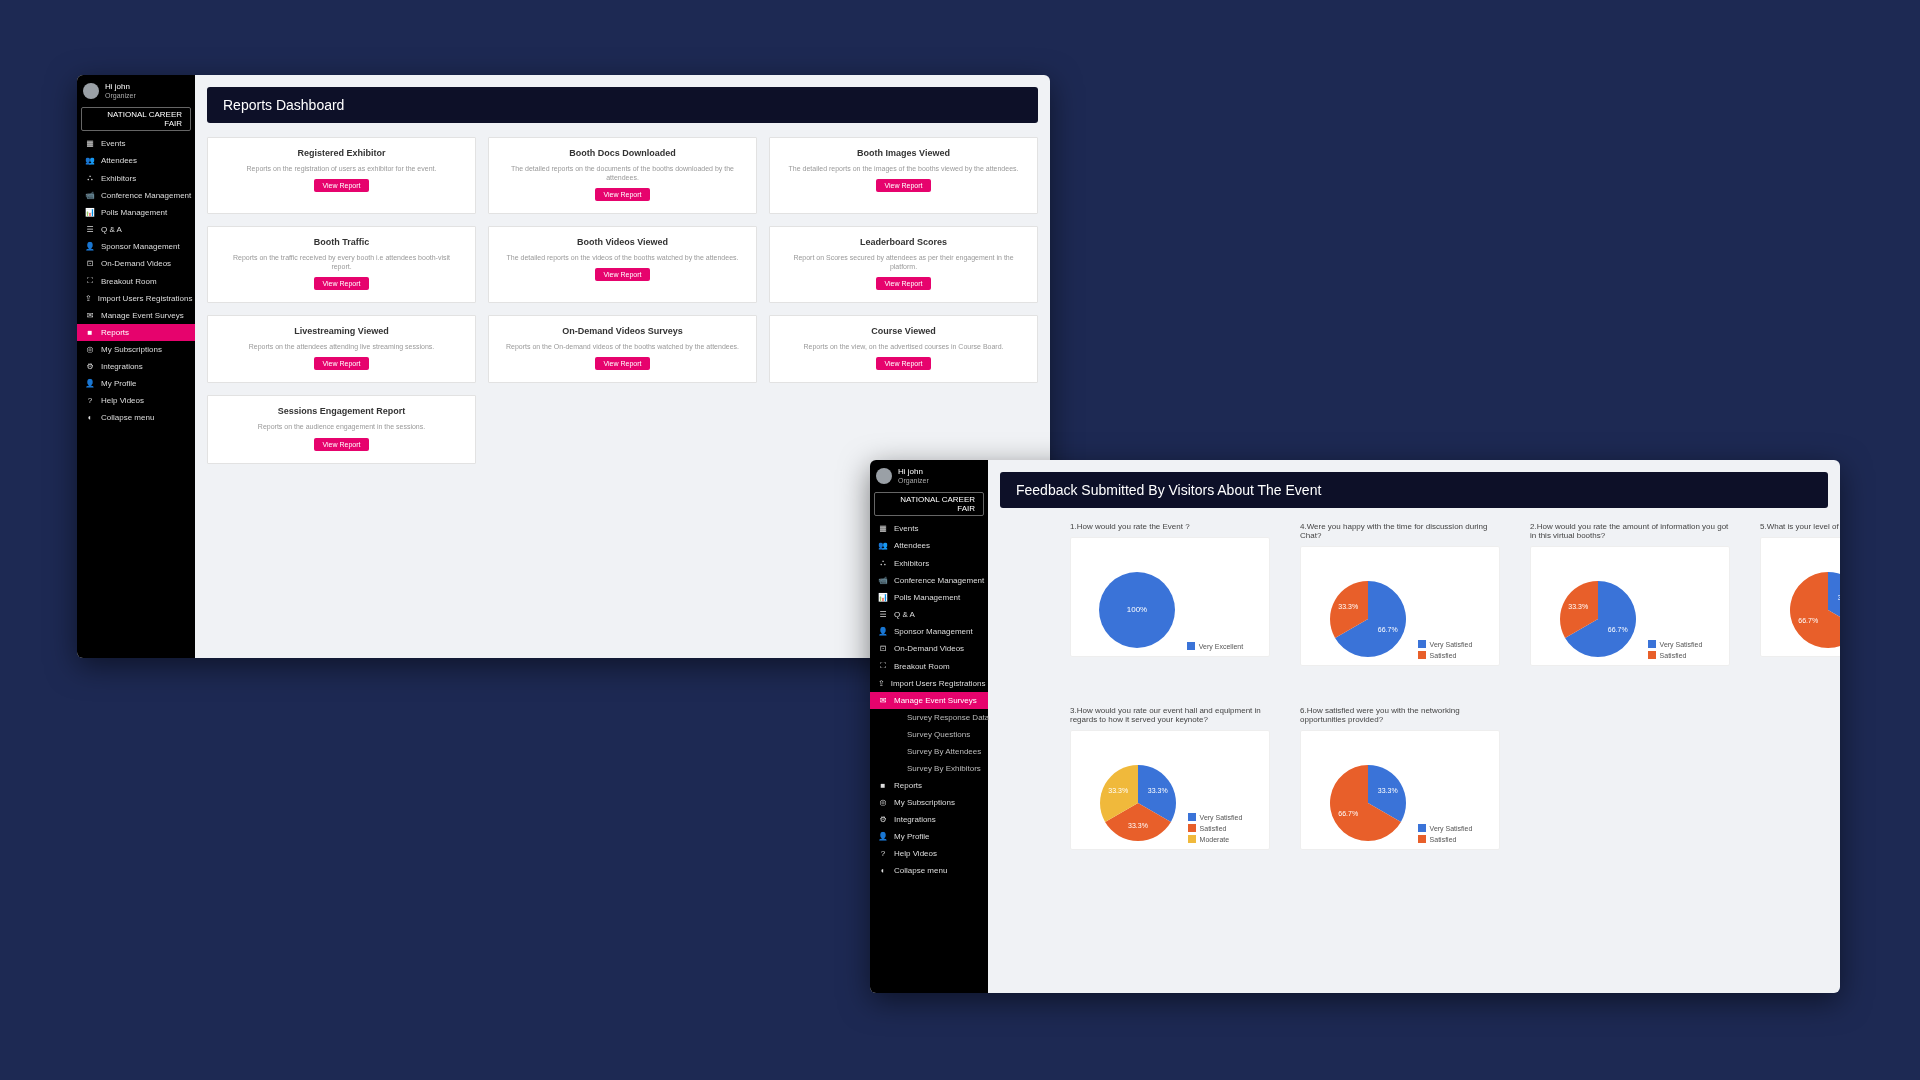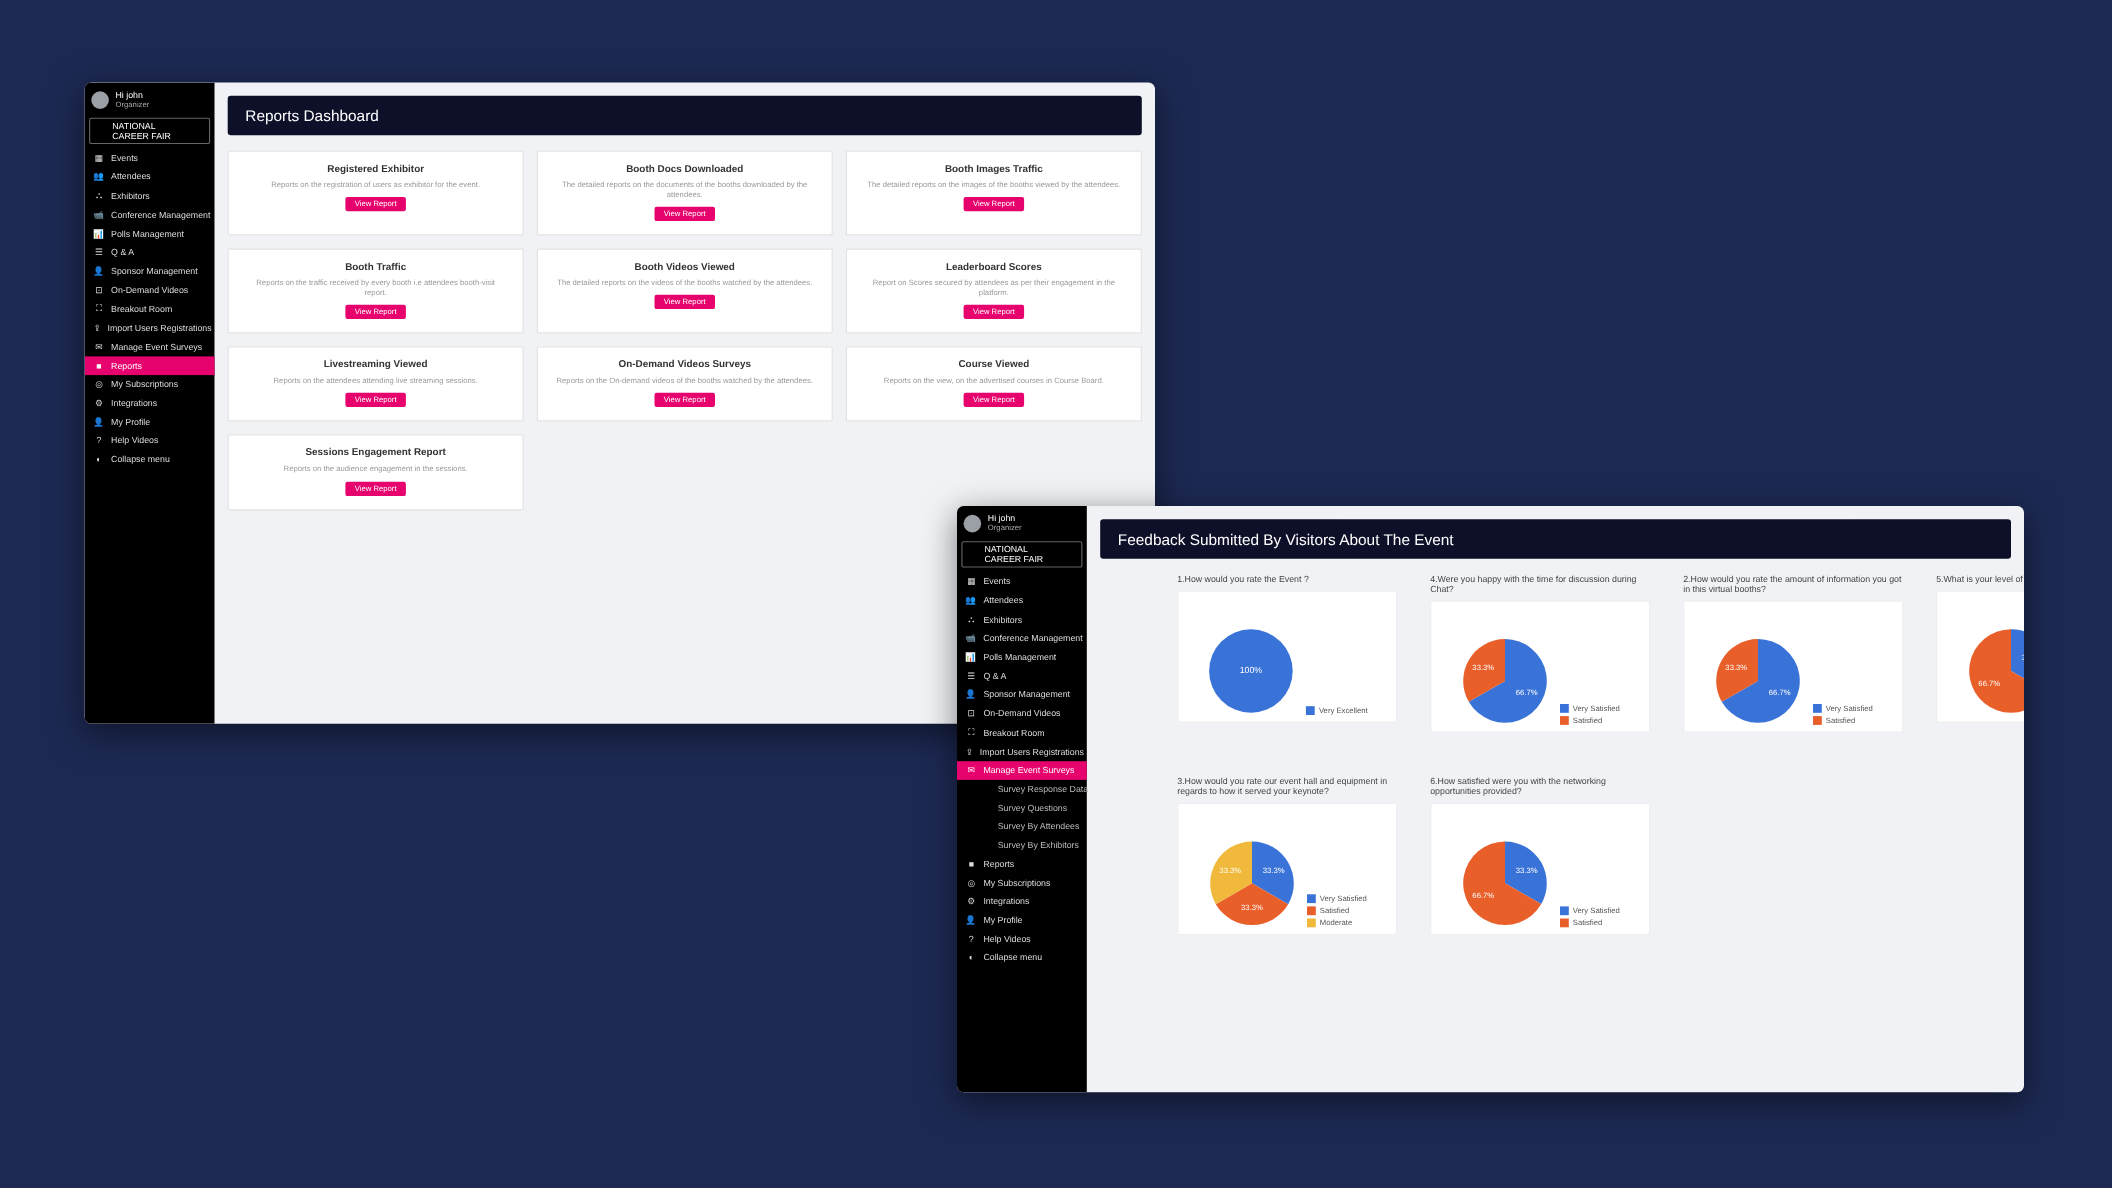--- a/index.html
+++ b/index.html
@@ -26,23 +26,23 @@
     font-size: 8px;
   }
   .side-user { display:flex; align-items:center; gap:6px; padding: 8px 6px 4px 6px;}
   .avatar { width: 16px; height: 16px; border-radius: 50%; background: #9aa0a6; display:inline-block;}
   .user-txt { line-height: 1.1; }
   .user-name { font-size: 8px; }
   .user-role { font-size: 7px; color: #aaa; }
   .side-event {
     border: 1px solid #666;
     margin: 4px;
-    padding: 2px 20px;
+    padding: 2px 8px;
     font-size: 8px;
-    text-align: left;
+    text-align: right;
     border-radius: 2px;
   }
   .side-nav { display:flex; flex-direction:column; }
   .nav-item {
     display:flex; align-items:center; gap:6px;
     padding: 4px 8px;
     font-size: 8px;
     color: #ddd;
     cursor: pointer;
     white-space: nowrap;
@@ -188,21 +188,21 @@
           <div class="card-title">Registered Exhibitor</div>
           <div class="card-desc">Reports on the registration of users as exhibitor for the event.</div>
           <button class="btn">View Report</button>
         </div>
         <div class="card">
           <div class="card-title">Booth Docs Downloaded</div>
           <div class="card-desc">The detailed reports on the documents of the booths downloaded by the attendees.</div>
           <button class="btn">View Report</button>
         </div>
         <div class="card">
-          <div class="card-title">Booth Images Traffic</div>
+          <div class="card-title">Booth Images Viewed</div>
           <div class="card-desc">The detailed reports on the images of the booths viewed by the attendees.</div>
           <button class="btn">View Report</button>
         </div>
         <div class="card">
           <div class="card-title">Booth Traffic</div>
           <div class="card-desc">Reports on the traffic received by every booth i.e attendees booth-visit report.</div>
           <button class="btn">View Report</button>
         </div>
         <div class="card">
           <div class="card-title">Booth Videos Viewed</div>

